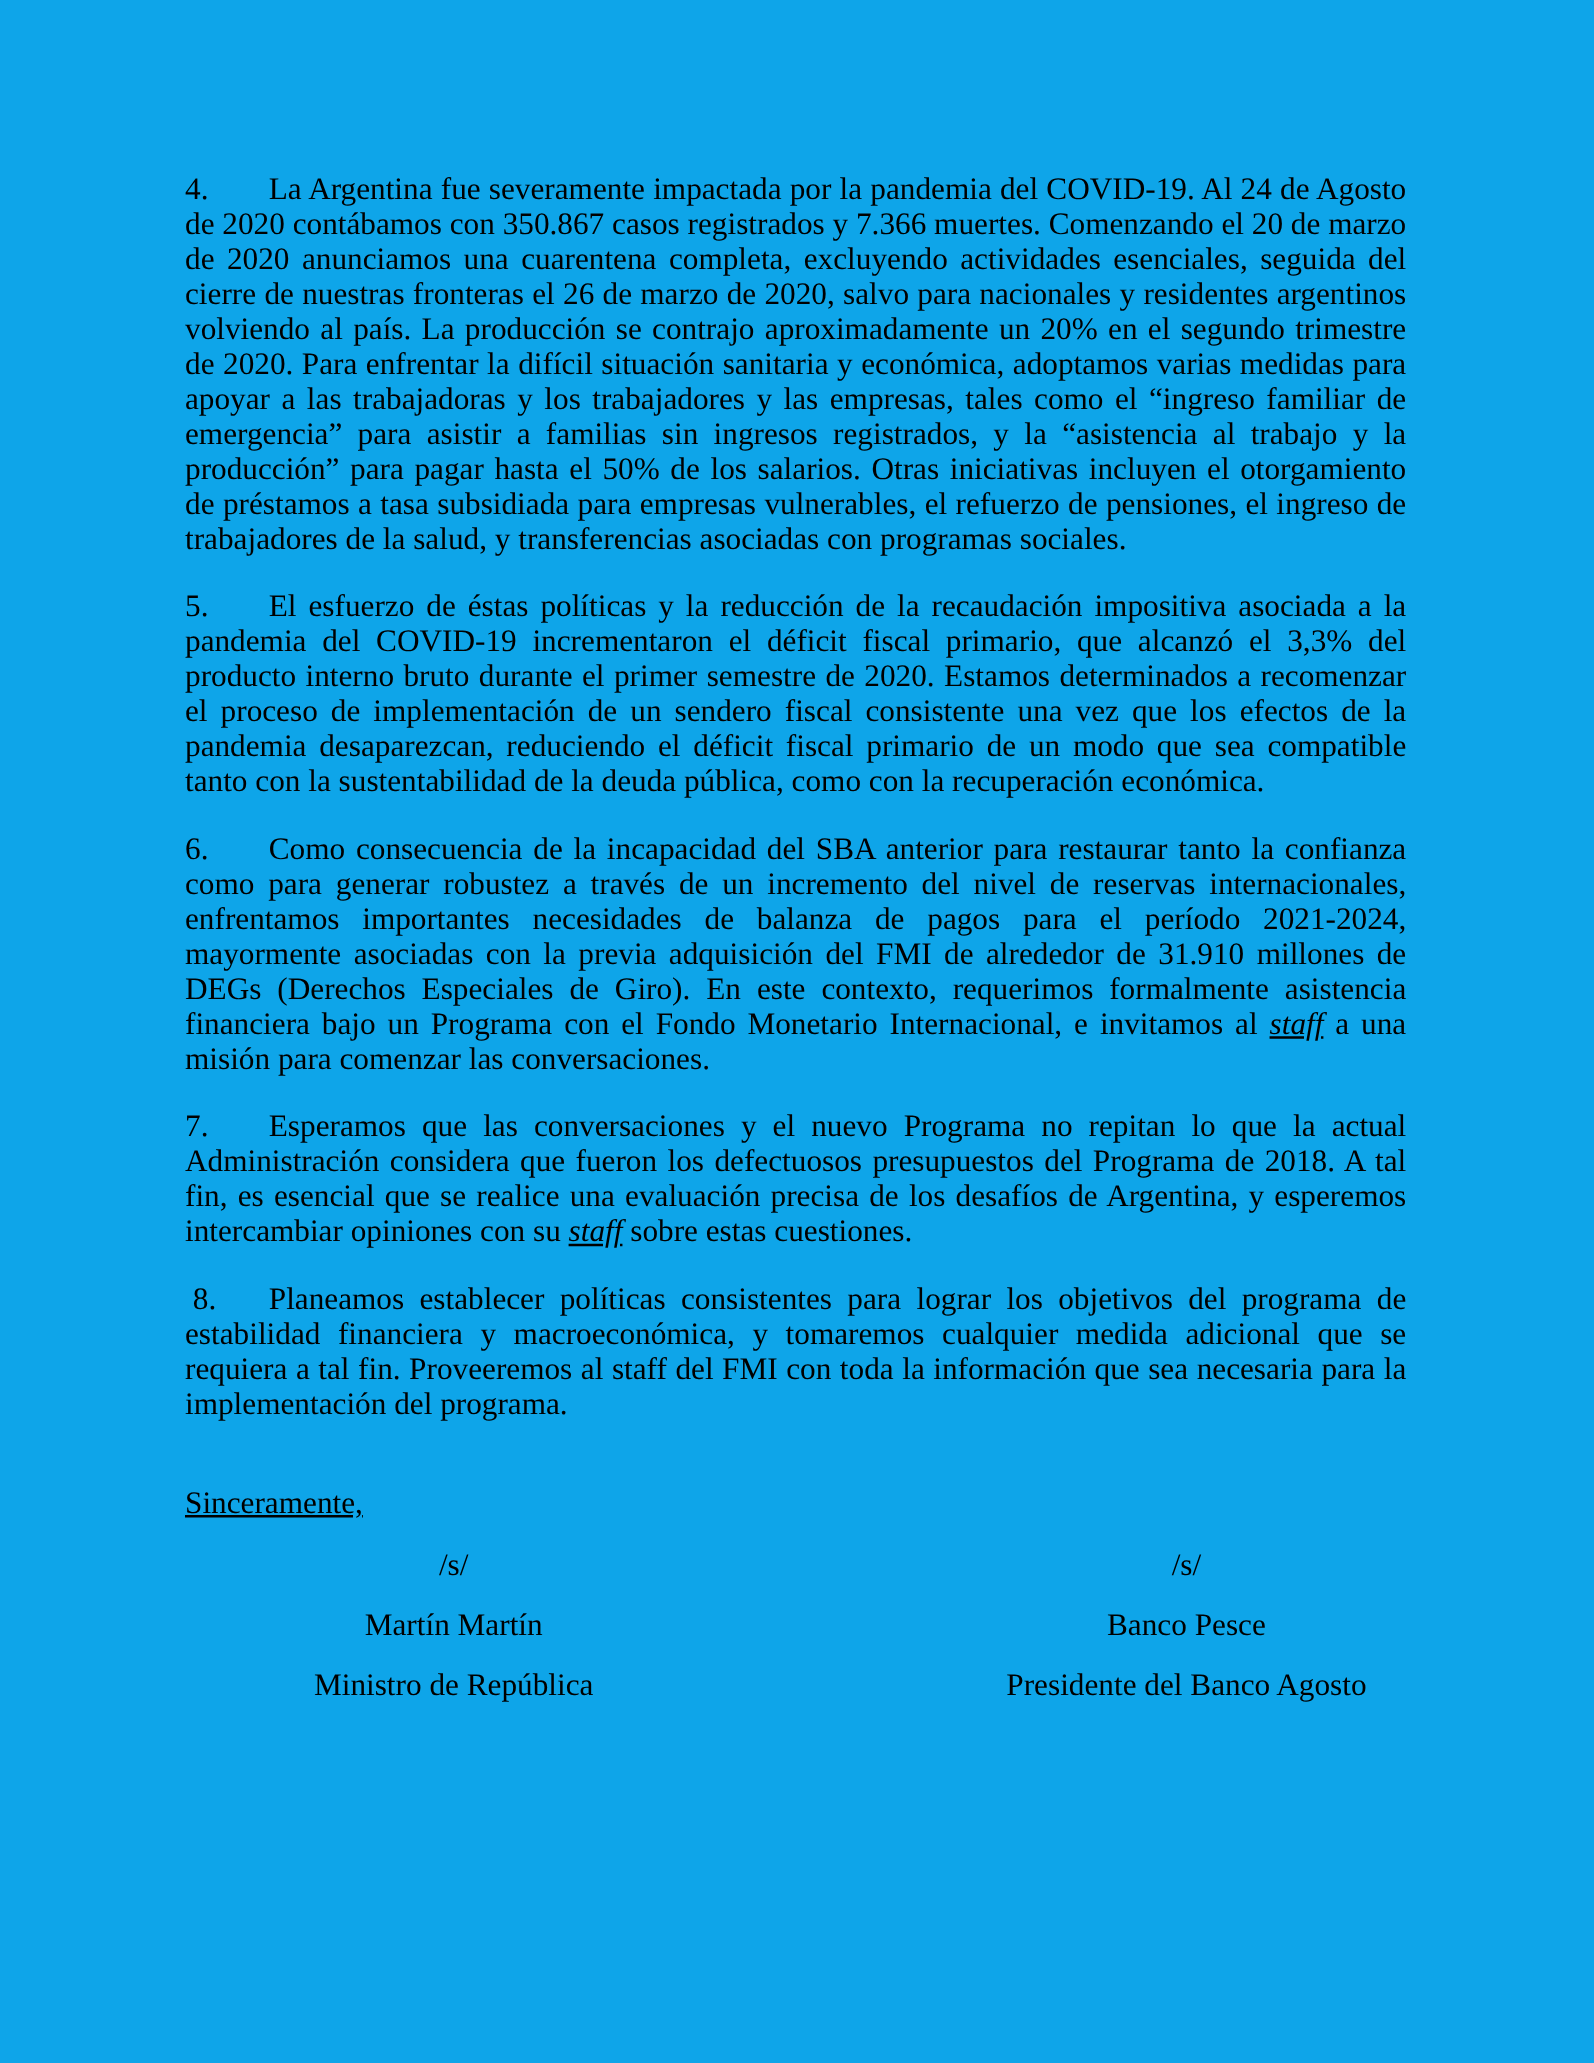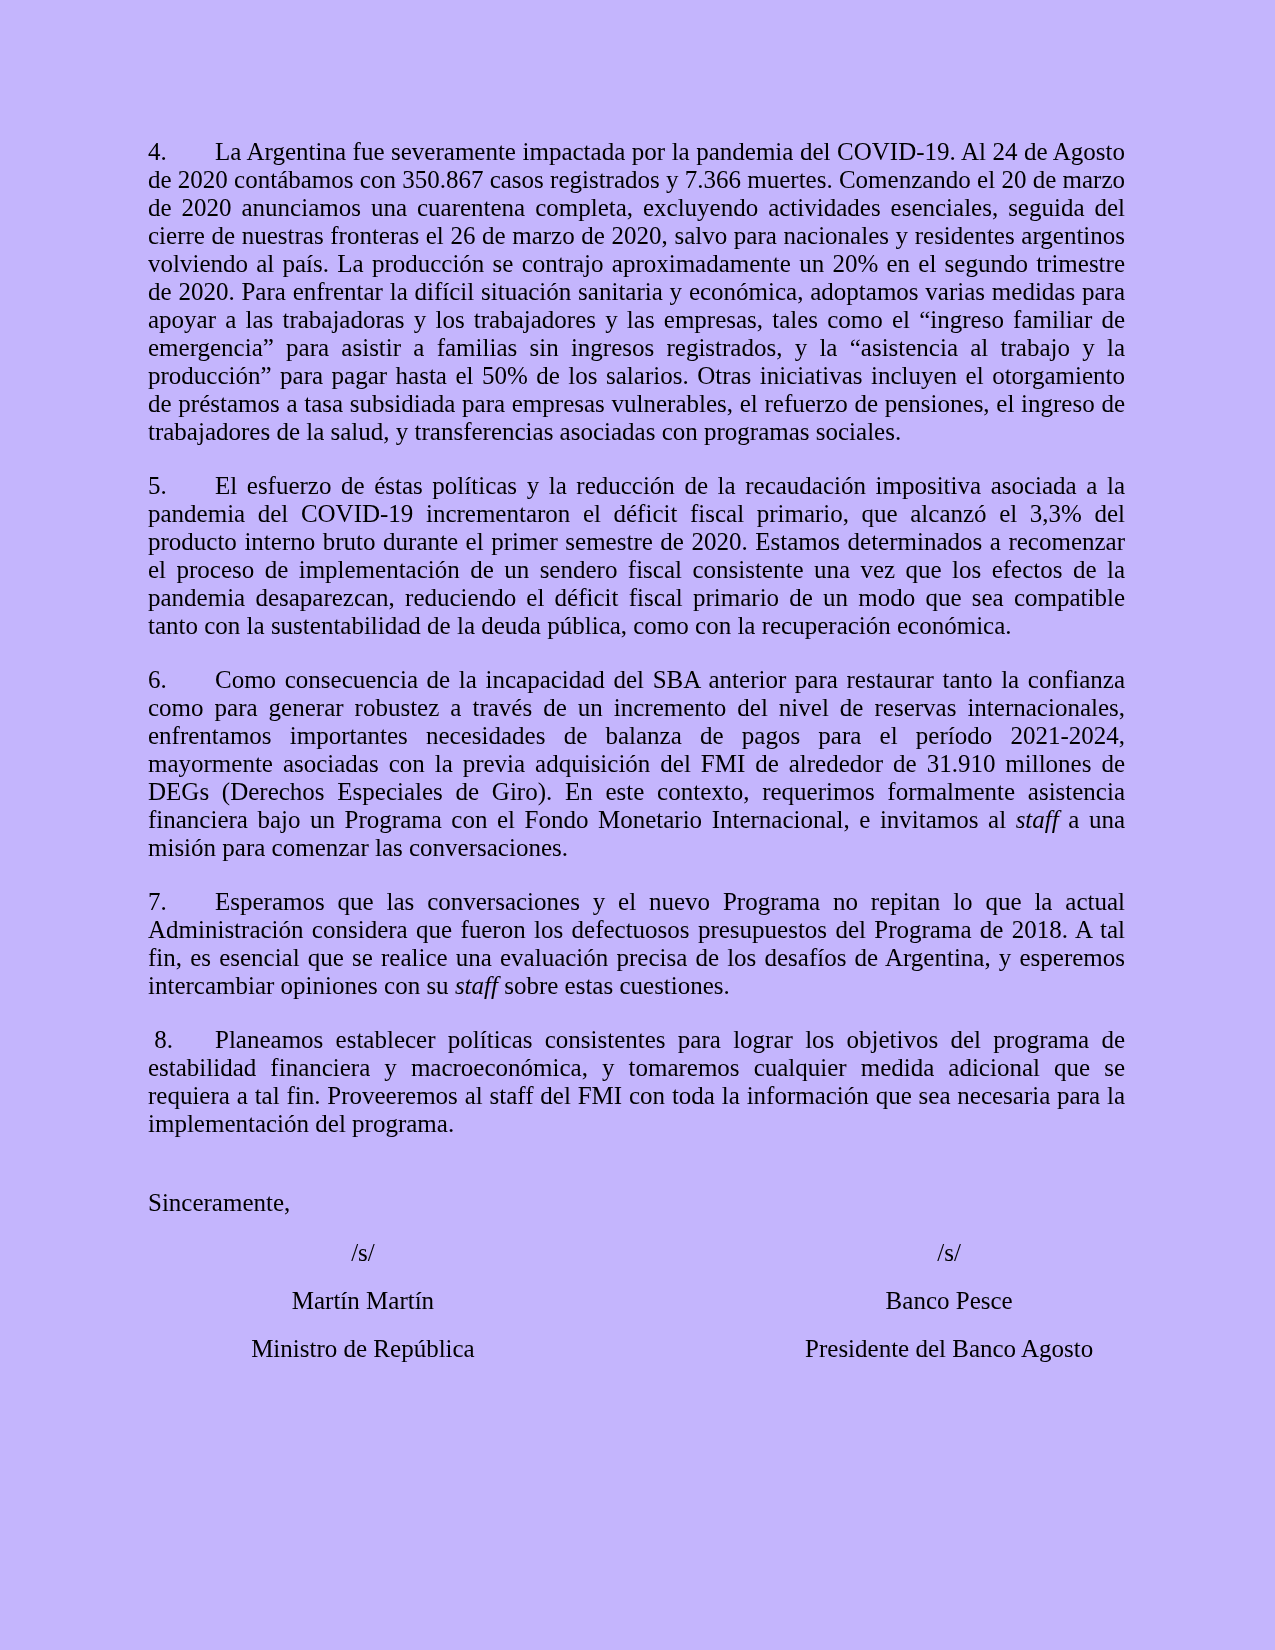--- a/index.html
+++ b/index.html
@@ -4,21 +4,21 @@
 <style>
   html, body {
     margin: 0;
     padding: 0;
     background: #ffffff;
   }
   .page {
     position: relative;
     width: 1275px;
     height: 1650px;
-    background: #c4b5fd;
+    background: #0ea5e9;
     color: #000000;
     font-family: "Liberation Serif", "DejaVu Serif", serif;
     overflow: hidden;
   }
   .content {
     position: absolute;
     left: 148px;
     top: 138px;
     width: 977px;
   }
@@ -29,26 +29,28 @@
     text-align: justify;
     text-align-last: left;
   }
   .pnum {
     display: inline-block;
     width: 67px;
     white-space: pre;
   }
   .it {
     font-style: italic;
+    text-decoration: underline;
   }
   .closing {
     margin: 51px 0 0 0;
     font-size: 25px;
     line-height: 28px;
     text-align: left;
+    text-decoration: underline;
   }
   .sig-row {
     display: flex;
     justify-content: space-between;
     margin-top: 12px;
     font-size: 25px;
   }
   .sig-col {
     text-align: center;
   }

